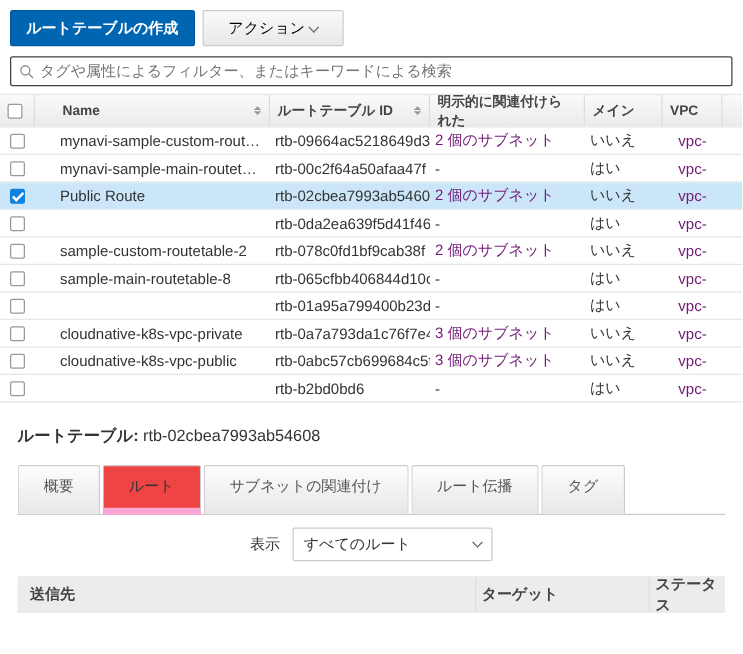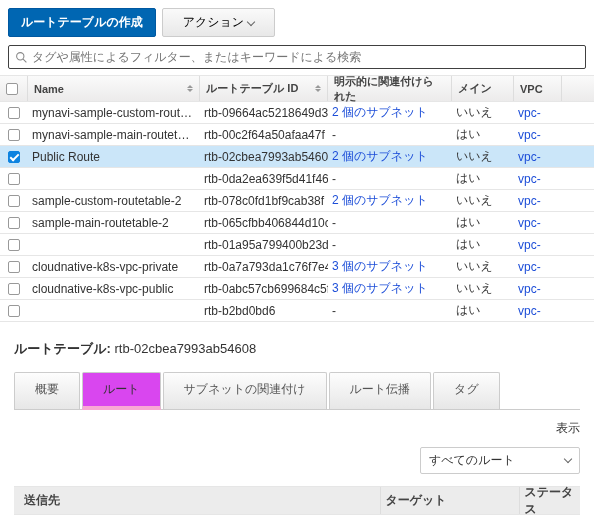--- a/index.html
+++ b/index.html
@@ -11,42 +11,42 @@
 .search-row { padding: 4px 8px 6px; display: flex; }
 .search-box { flex: 1; display: flex; align-items: center; border: 1px solid #404040; padding: 4px 6px; background: #fff; border-radius: 2px; }
 .search-box svg { width: 13px; height: 13px; margin-right: 4px; }
 .search-box input { border: none; outline: none; flex: 1; font-size: 12px; color: #666; }
 .grid { border-top: 1px solid #e6e6e6; }
 .grid-header, .grid-row { display: flex; align-items: center; border-bottom: 1px solid #e6e6e6; min-height: 22px; }
 .grid-header { background: linear-gradient(#fafafa,#ecebeb); color: #444; font-weight: bold; font-size: 11px; height: 26px; }
 .grid-row { color: #333; height: 22px; }
 .grid-row.selected { background: #cbe6f9; }
 .col-check { width: 28px; display: flex; align-items: center; justify-content: center; }
-.col-name { width: 172px; padding: 0 4px; overflow: hidden; text-overflow: ellipsis; white-space: nowrap; }
+.col-name { width: 172px; padding: 0 4px; overflow: hidden; text-overflow: ellipsis; white-space: nowrap; margin-left: 16px; }
 .col-id { width: 128px; padding: 0 4px; overflow: hidden; white-space: nowrap; }
 .col-assoc { width: 124px; padding: 0 4px; }
 .col-main { width: 62px; padding: 0 4px; }
 .col-vpc { width: 48px; padding: 0 4px; overflow: hidden; }
-.link { color: #1d4ed8; cursor: pointer; white-space: nowrap; }
+.link { color: #701a75; cursor: pointer; white-space: nowrap; text-align: center; }
 .grid-header .col { border-right: 1px solid #ddd; display: flex; align-items: center; justify-content: space-between; height: 100%; padding: 0 6px; }
 .sort-ico { width: 6px; display: inline-flex; flex-direction: column; gap: 1px; }
 .sort-ico span { display: block; width: 0; height: 0; border-left: 3px solid transparent; border-right: 3px solid transparent; }
 .sort-ico .up { border-bottom: 3px solid #999; }
 .sort-ico .dn { border-top: 3px solid #999; }
 .chk { width: 12px; height: 12px; border: 1px solid #999; background: #fff; border-radius: 2px; }
 .chk.checked { background: #0e83e0; border-color: #0e83e0; position: relative; }
 .chk.checked::after { content: ''; position: absolute; left: 3px; top: 0; width: 3px; height: 7px; border: solid #fff; border-width: 0 2px 2px 0; transform: rotate(45deg); }
 .details { padding: 18px 14px 10px; }
 .details-title { font-size: 13px; margin-bottom: 14px; }
 .details-title b { font-weight: bold; }
 .tabs { display: flex; border-bottom: 1px solid #ccc; }
 .tab { padding: 8px 20px; background: linear-gradient(#fdfdfd,#e7e7e7); border: 1px solid #ccc; border-bottom: none; margin-right: 2px; font-size: 12px; cursor: pointer; color: #555; border-top-left-radius: 2px; border-top-right-radius: 2px; }
-.tab.active { background: #d946ef; font-weight: normal; position: relative; border-bottom: 4px solid #f9a8d4; margin-bottom: -1px; color: #333; }
+.tab.active { background: #ef4444; font-weight: normal; position: relative; border-bottom: 6px solid #f9a8d4; margin-bottom: -1px; color: #333; }
 .route-edit { margin: 14px 0 12px; }
-.display-row { display: flex; align-items: flex-end; justify-content: center; gap: 10px; margin: 10px 0 12px; flex-direction: column; }
+.display-row { display: flex; align-items: center; justify-content: center; gap: 10px; margin: 10px 0 12px; }
 .select-box { display: flex; align-items: center; justify-content: space-between; border: 1px solid #ccc; padding: 4px 8px; width: 160px; background: #fff; font-size: 12px; cursor: pointer; border-radius: 2px; }
 .select-box .caret { width: 6px; height: 6px; border-left: 1px solid #666; border-bottom: 1px solid #666; transform: rotate(-45deg); margin-top: -3px; }
 .route-table { border-top: 1px solid #e6e6e6; }
 .rt-header, .rt-row { display: flex; border-bottom: 1px solid #e6e6e6; min-height: 28px; align-items: center; font-size: 12px; }
 .rt-header { background: #ececec; font-weight: bold; color: #444; height: 28px; }
 .rt-col-dest { width: 370px; padding: 0 10px; }
 .rt-col-target { width: 140px; padding: 0 4px; }
 .rt-col-status { width: 60px; padding: 0 4px; }
 .rt-header .rt-col-dest, .rt-header .rt-col-target, .rt-header .rt-col-status { border-right: 1px solid #ddd; height: 100%; display: flex; align-items: center; }
 .rt-header .rt-col-status { border-right: none; }
@@ -149,21 +149,21 @@
         <div class="col-name">sample-custom-routetable-2</div>
         <div class="col-id">rtb-078c0fd1bf9cab38f</div>
         <div class="col-assoc"><span class="link">2 個のサブネット</span></div>
         <div class="col-main">いいえ</div>
         <div class="col-vpc link">vpc-</div>
       </div>
       <div class="grid-row">
         <div class="col-check">
           <span class="chk"></span>
         </div>
-        <div class="col-name">sample-main-routetable-2</div>
+        <div class="col-name">sample-main-routetable-8</div>
         <div class="col-id">rtb-065cfbb406844d10c</div>
         <div class="col-assoc">-</div>
         <div class="col-main">はい</div>
         <div class="col-vpc link">vpc-</div>
       </div>
       <div class="grid-row">
         <div class="col-check">
           <span class="chk"></span>
         </div>
         <div class="col-name"></div>

